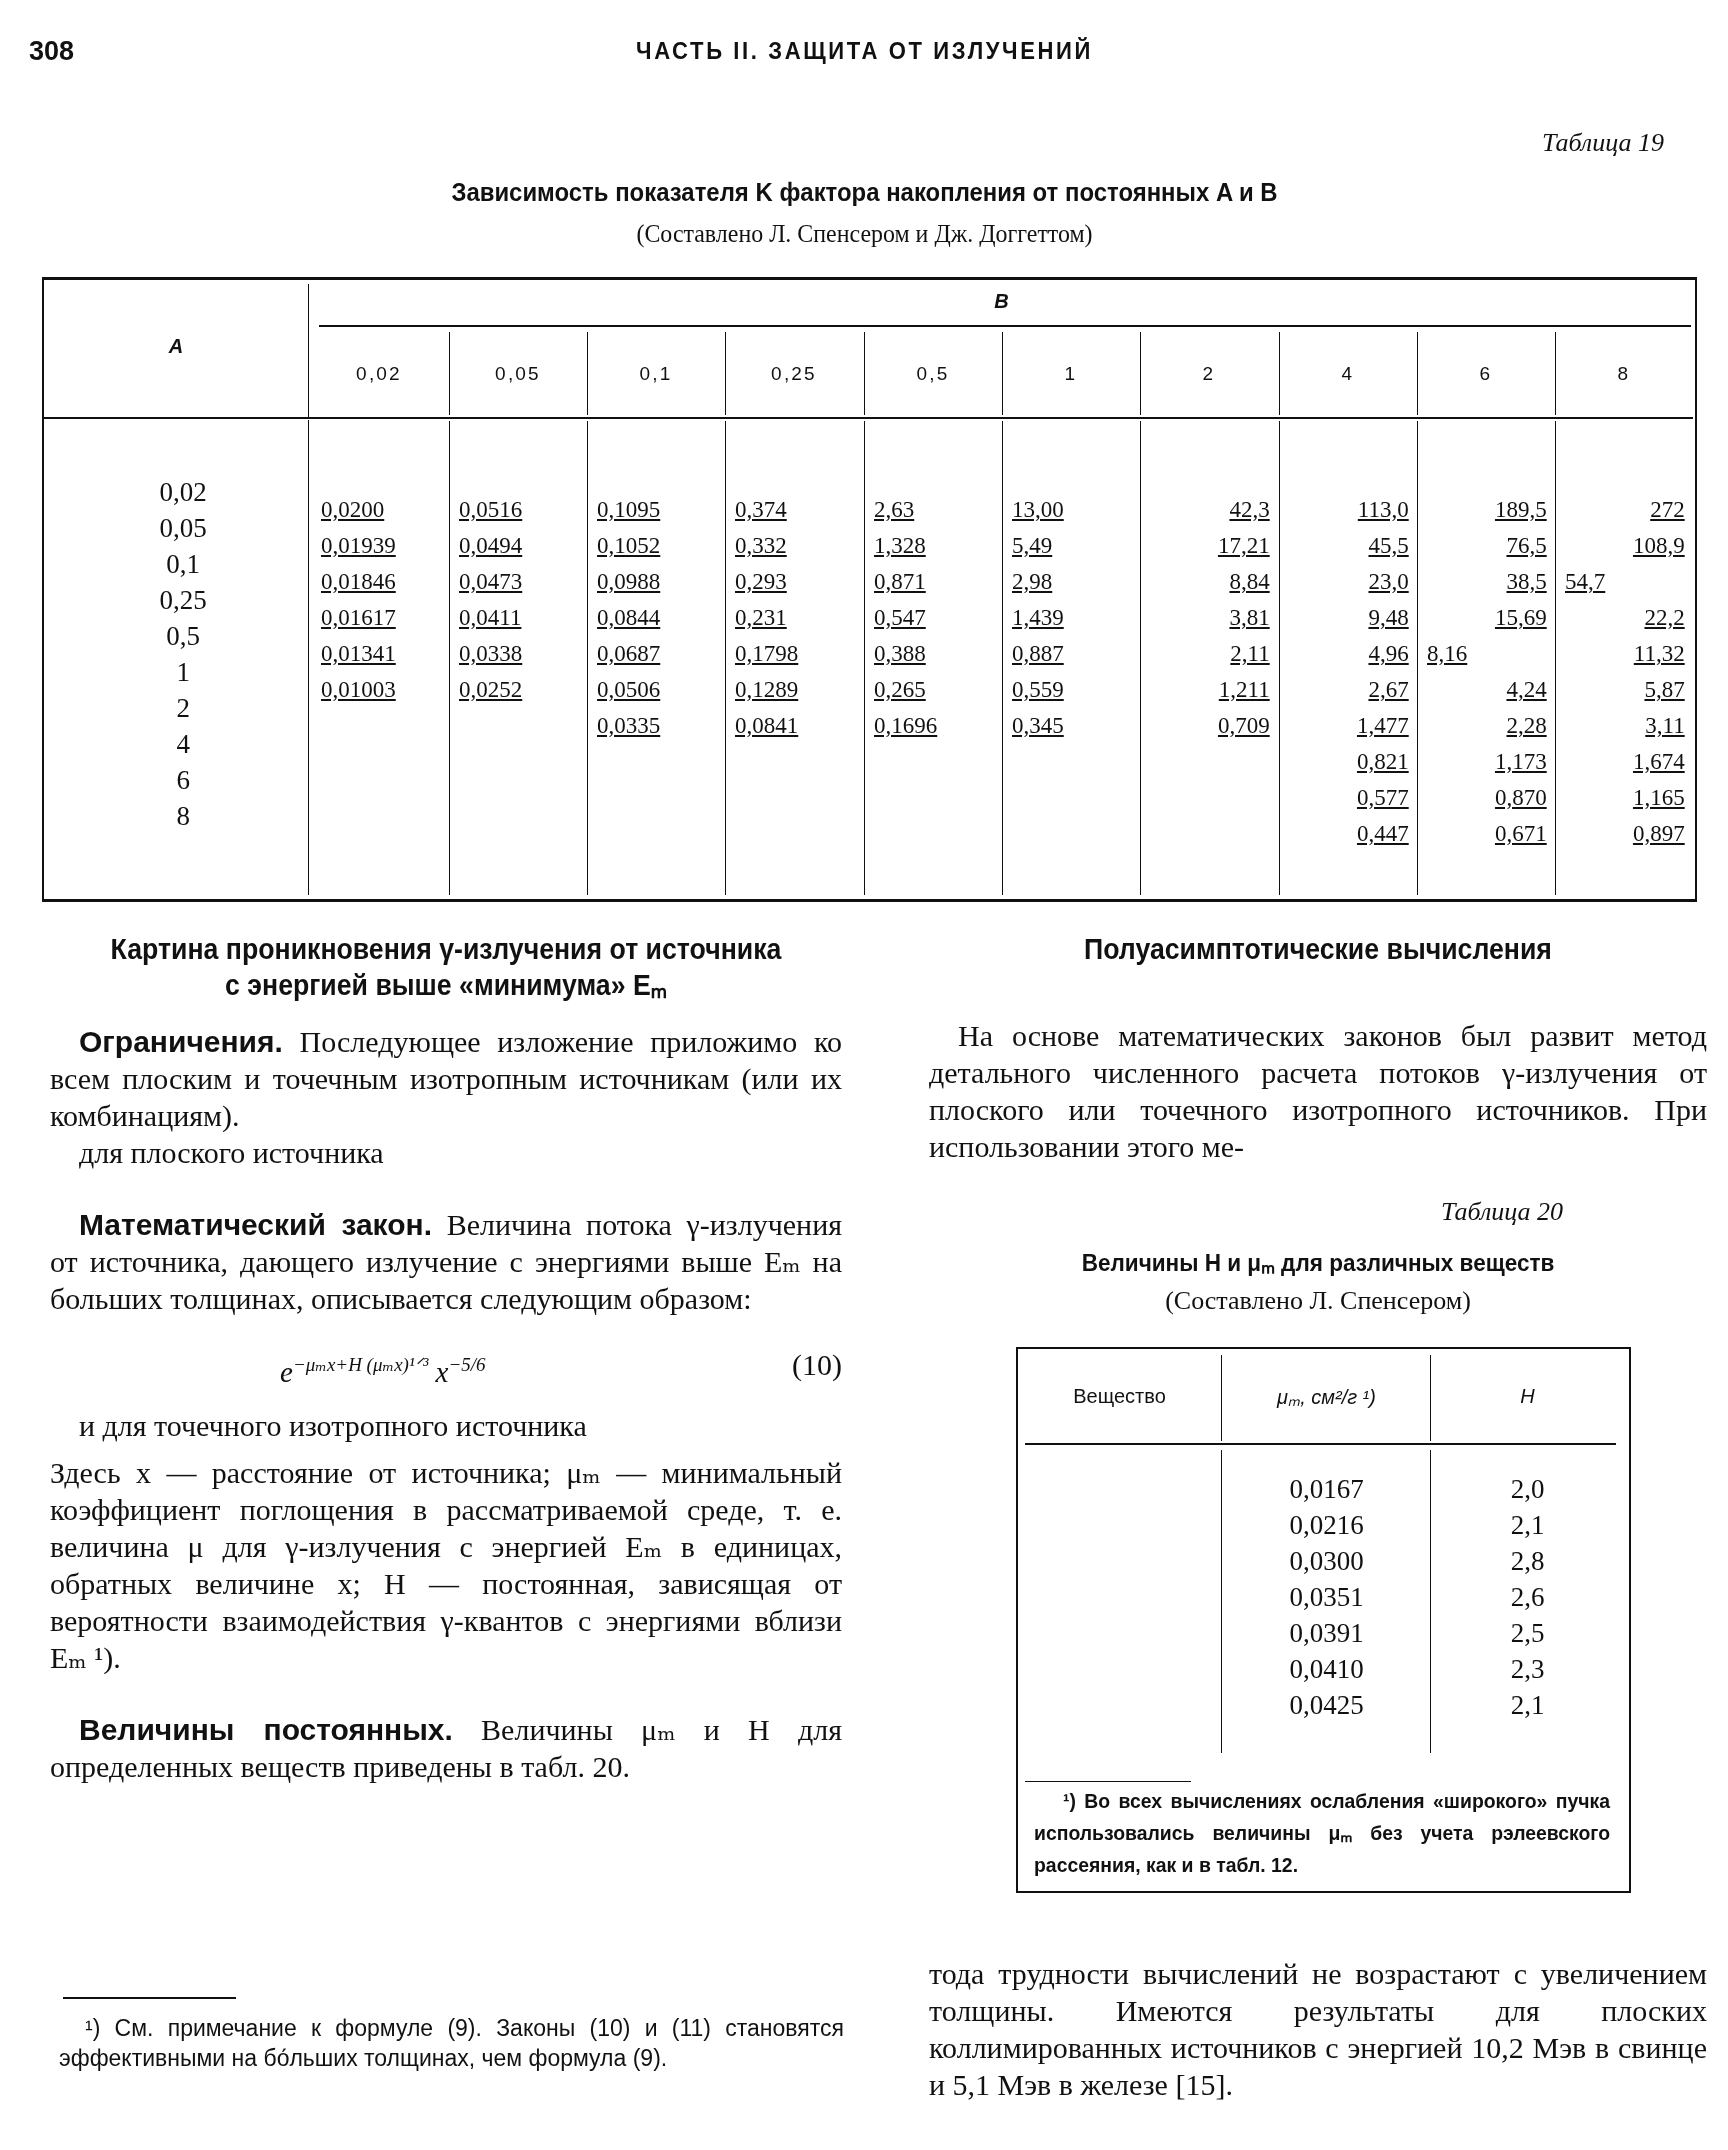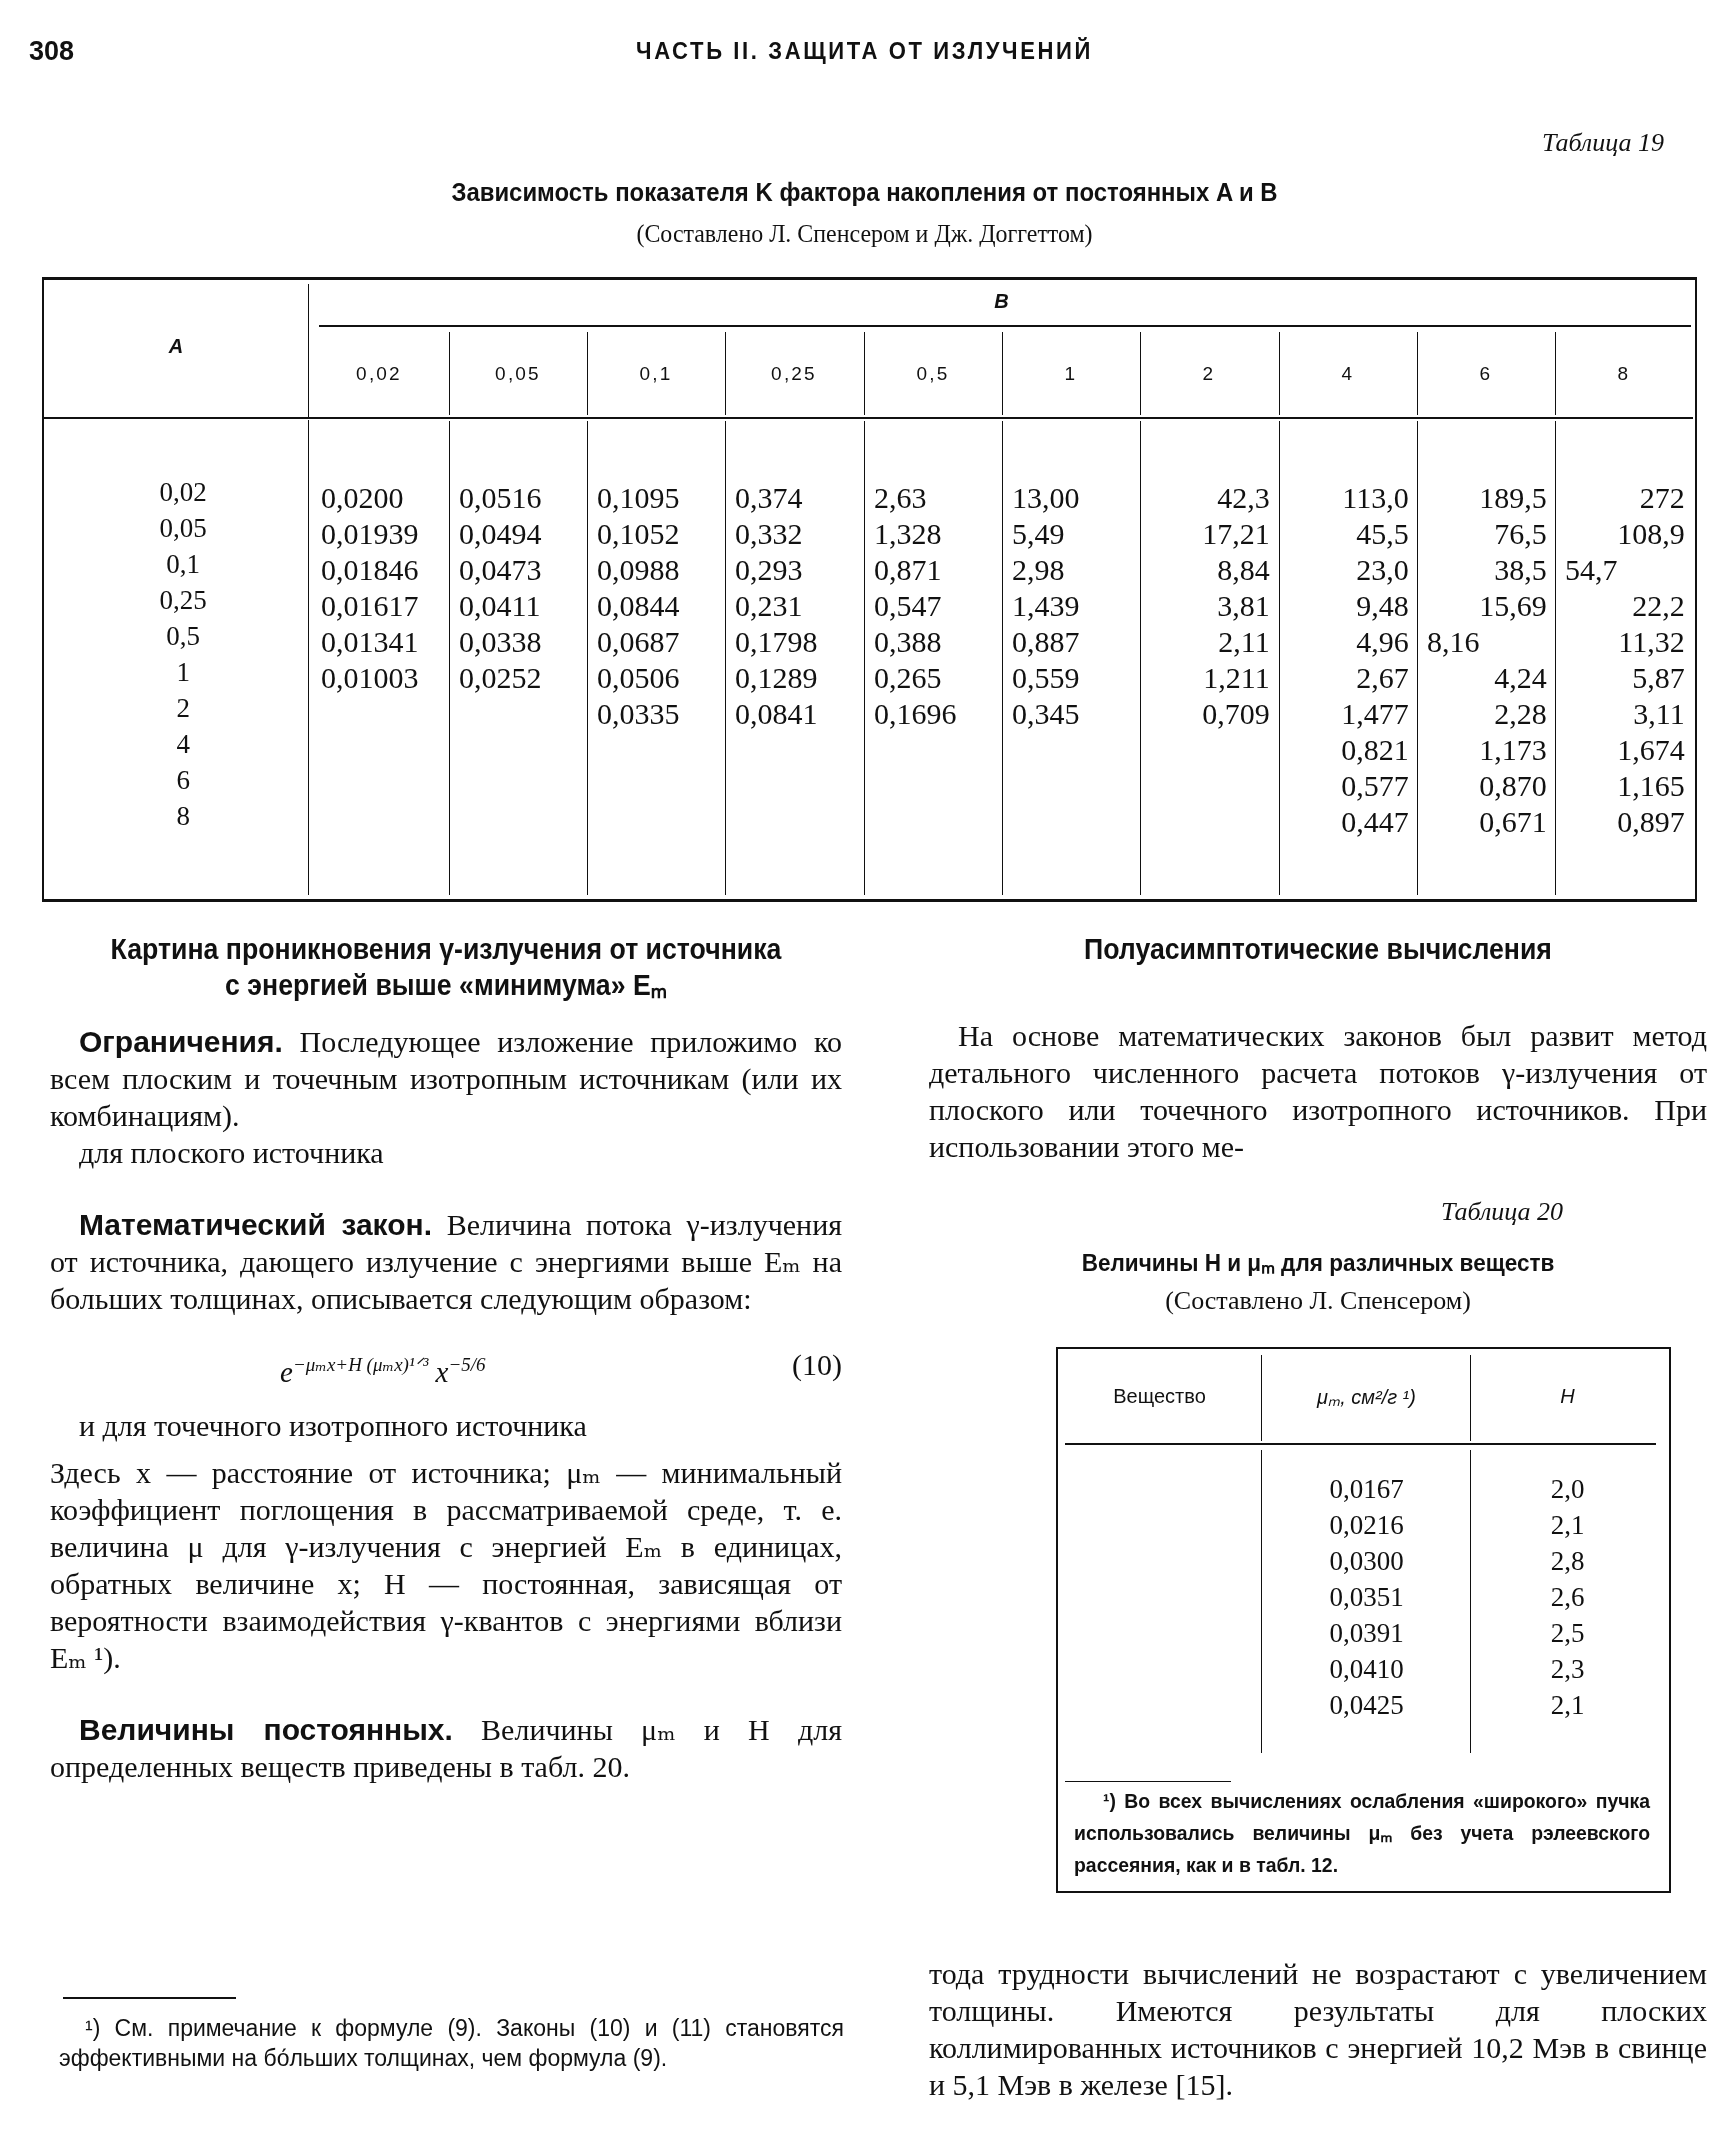--- a/index.html
+++ b/index.html
@@ -17,37 +17,37 @@
 
   
   .t19 { left: 42px; top: 277px; width: 1651px; height: 619px; border-top: 3.6px solid #111; border-bottom: 3.6px solid #111; border-left: 2.2px solid #111; border-right: 2.2px solid #111; }
   .t19 .a-head { position: absolute; left: 0; top: 0; width: 264px; height: 133px; display: flex; align-items: center; justify-content: center; font-style: italic; font-weight: bold; font-size: 20px; font-family: "Liberation Sans", sans-serif; }
   .t19 .vline { position: absolute; width: 1.4px; background: #111; }
   .t19 .hline { position: absolute; height: 2.2px; background: #111; }
   .t19 .b-head { position: absolute; left: 266px; width: 1383px; top: 0; height: 43px; display: flex; align-items: center; justify-content: center; font-style: italic; font-weight: bold; font-size: 20px; font-family: "Liberation Sans", sans-serif; }
   .t19 .b-col { position: absolute; top: 54px; height: 79px; display: flex; align-items: center; justify-content: center; font-size: 19px; font-family: "Liberation Sans", sans-serif; letter-spacing: 2.2px; }
   .t19 .a-col { position: absolute; left: 0; width: 264px; top: 194px; font-size: 27px; line-height: 36px; text-align: center; }
   .t19 .a-col div { padding-left: 14.4px; }
-  .t19 .data-col { position: absolute; top: 200px; font-size: 30px; line-height: 36px; }
+  .t19 .data-col { position: absolute; top: 212px; font-size: 23px; line-height: 36px; text-decoration: underline; }
   .t19 .data-col div { height: 36px; white-space: nowrap; }
 
   
   .col { font-size: 30px; line-height: 37px; text-align: justify; }
   .col p { margin: 0; }
   .heading { font-family: "Liberation Sans", sans-serif; font-weight: bold; text-align: center; font-size: 29px; line-height: 36px; transform: scaleX(0.92); }
   .run-in { font-family: "Liberation Sans", sans-serif; font-weight: bold; }
   .indent { text-indent: 29px; }
   .formula { font-style: italic; font-size: 29px; }
   .formula sup { font-size: 19px; font-style: italic; }
   .eqno { font-size: 30px; margin-left: 11px; }
   .footnote { font-size: 23px; line-height: 30px; font-family: "Liberation Sans", sans-serif; text-align: justify; }
   .fn-rule { height: 2.2px; background: #111; }
 
   
-  .t20-frame { left: 1016px; top: 1347px; width: 611px; height: 542px; border-top: 2.9px solid #111; border-bottom: 2.9px solid #111; border-left: 2.2px solid #111; border-right: 2.2px solid #111; margin-left: 40px; }
+  .t20-frame { left: 1016px; top: 1347px; width: 611px; height: 542px; border-top: 2.9px solid #111; border-bottom: 2.9px solid #111; border-left: 2.2px solid #111; border-right: 2.2px solid #111; }
   .t20-frame .vline { position: absolute; width: 1.4px; background: #111; }
   .t20-frame .hline { position: absolute; height: 2.2px; background: #111; }
   .t20-frame .h { position: absolute; top: 0; height: 94px; display: flex; align-items: center; justify-content: center; font-size: 20px; font-family: "Liberation Sans", sans-serif; }
   .t20-frame .col20 { position: absolute; top: 122px; font-size: 27px; line-height: 36px; text-align: center; }
   .t20-frame .note { position: absolute; left: 16px; width: 576px; top: 436px; font-size: 19.4px; line-height: 32px; font-family: "Liberation Sans", sans-serif; font-weight: bold; text-align: justify; }
 </style>
 </head>
 <body>
 
 <div class="abs page-number">308</div>

